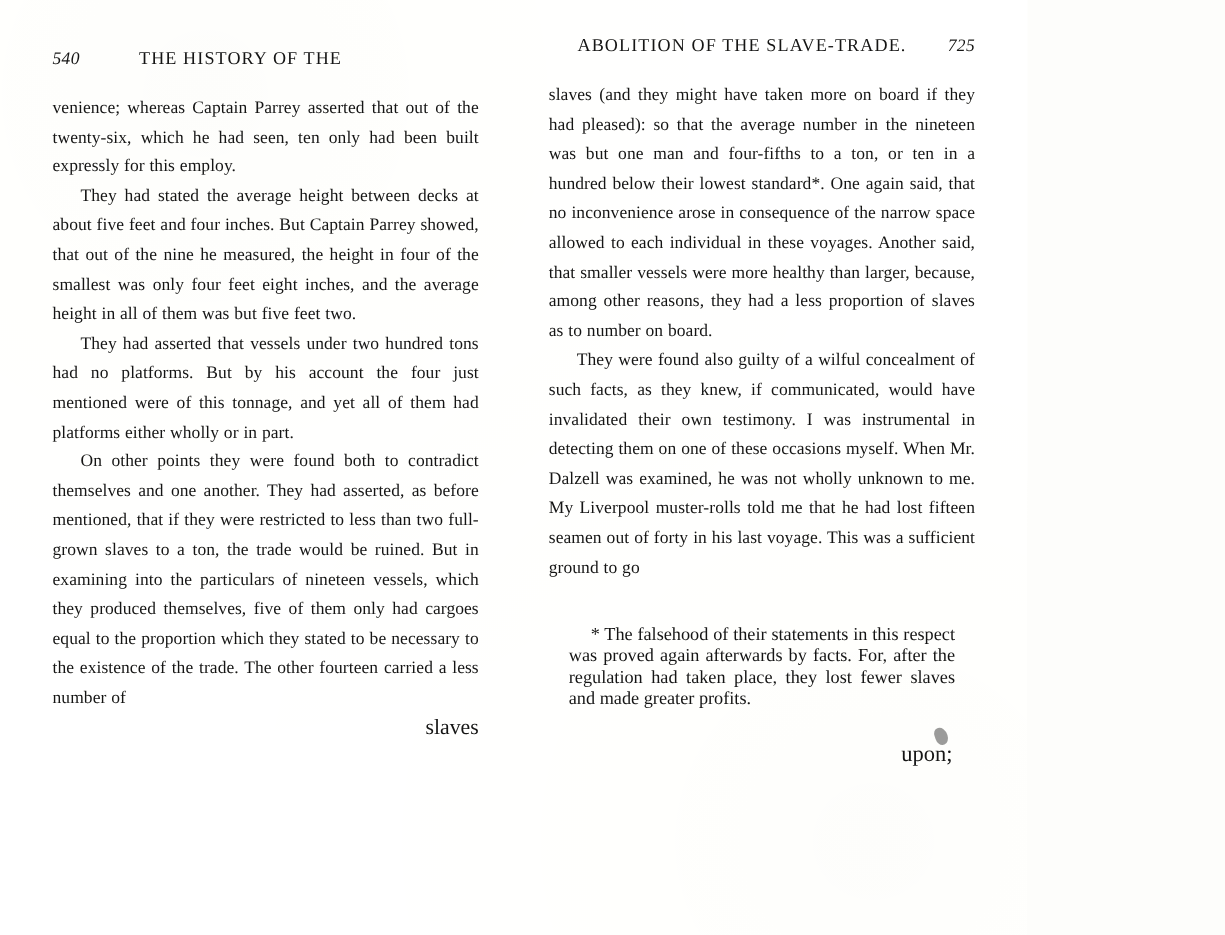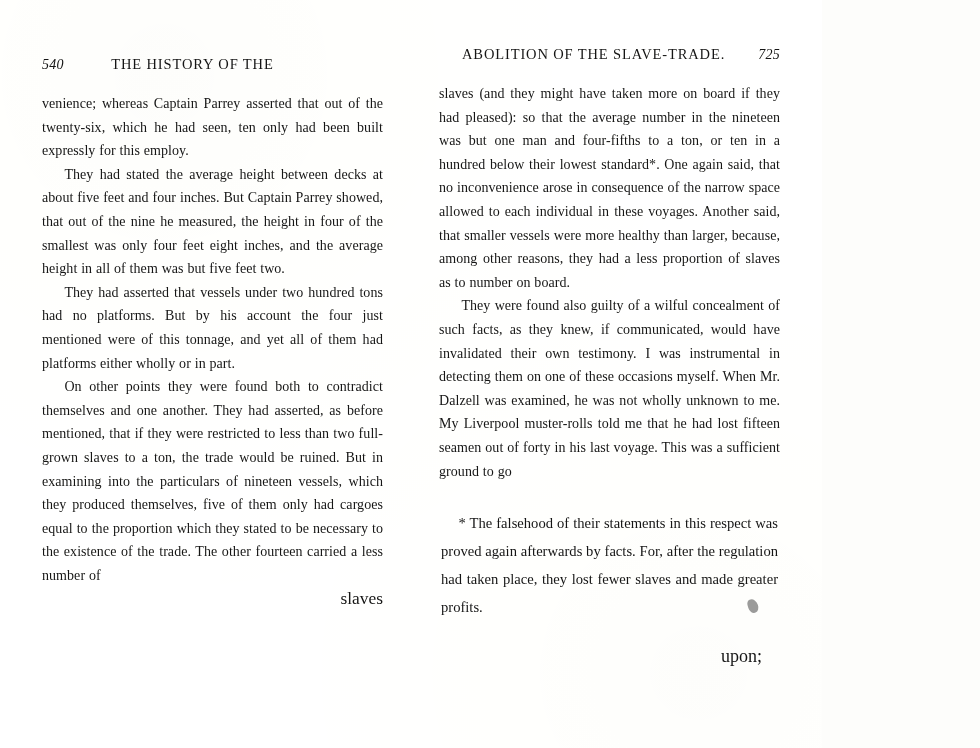--- a/index.html
+++ b/index.html
@@ -12,21 +12,21 @@
     background: #fdfdfb;
     font-family: "Liberation Serif", serif;
     color: #1a1a1a;
     overflow: hidden;
   }
   .page {
     position: relative;
     width: 822px;
     height: 748px;
     box-sizing: border-box;
-    padding: 46px 42px 20px 42px;
+    padding: 29px 42px 20px 42px;
     background:
       radial-gradient(ellipse at 20% 10%, rgba(0,0,0,0.018), rgba(0,0,0,0) 60%),
       radial-gradient(ellipse at 85% 90%, rgba(0,0,0,0.02), rgba(0,0,0,0) 55%),
       #fcfcfa;
   }
   .columns {
     display: flex;
     flex-direction: row;
     gap: 56px;
     height: 100%;
@@ -91,23 +91,23 @@
   }
 
   .footnote-rule {
     width: 100%;
     height: 0;
     margin: 16px 0 8px 0;
     border: none;
   }
   .footnote {
     font-size: 14.6px;
-    line-height: 28px;
+    line-height: 17px;
     text-align: justify;
-    margin: 2px;
+    margin: 16px;
     text-indent: 1.2em;
   }
   .fn-mark {
     font-size: 14.6px;
   }
   .footnote-wrap {
     margin-top: 18px;
   }
   
   .ink {

